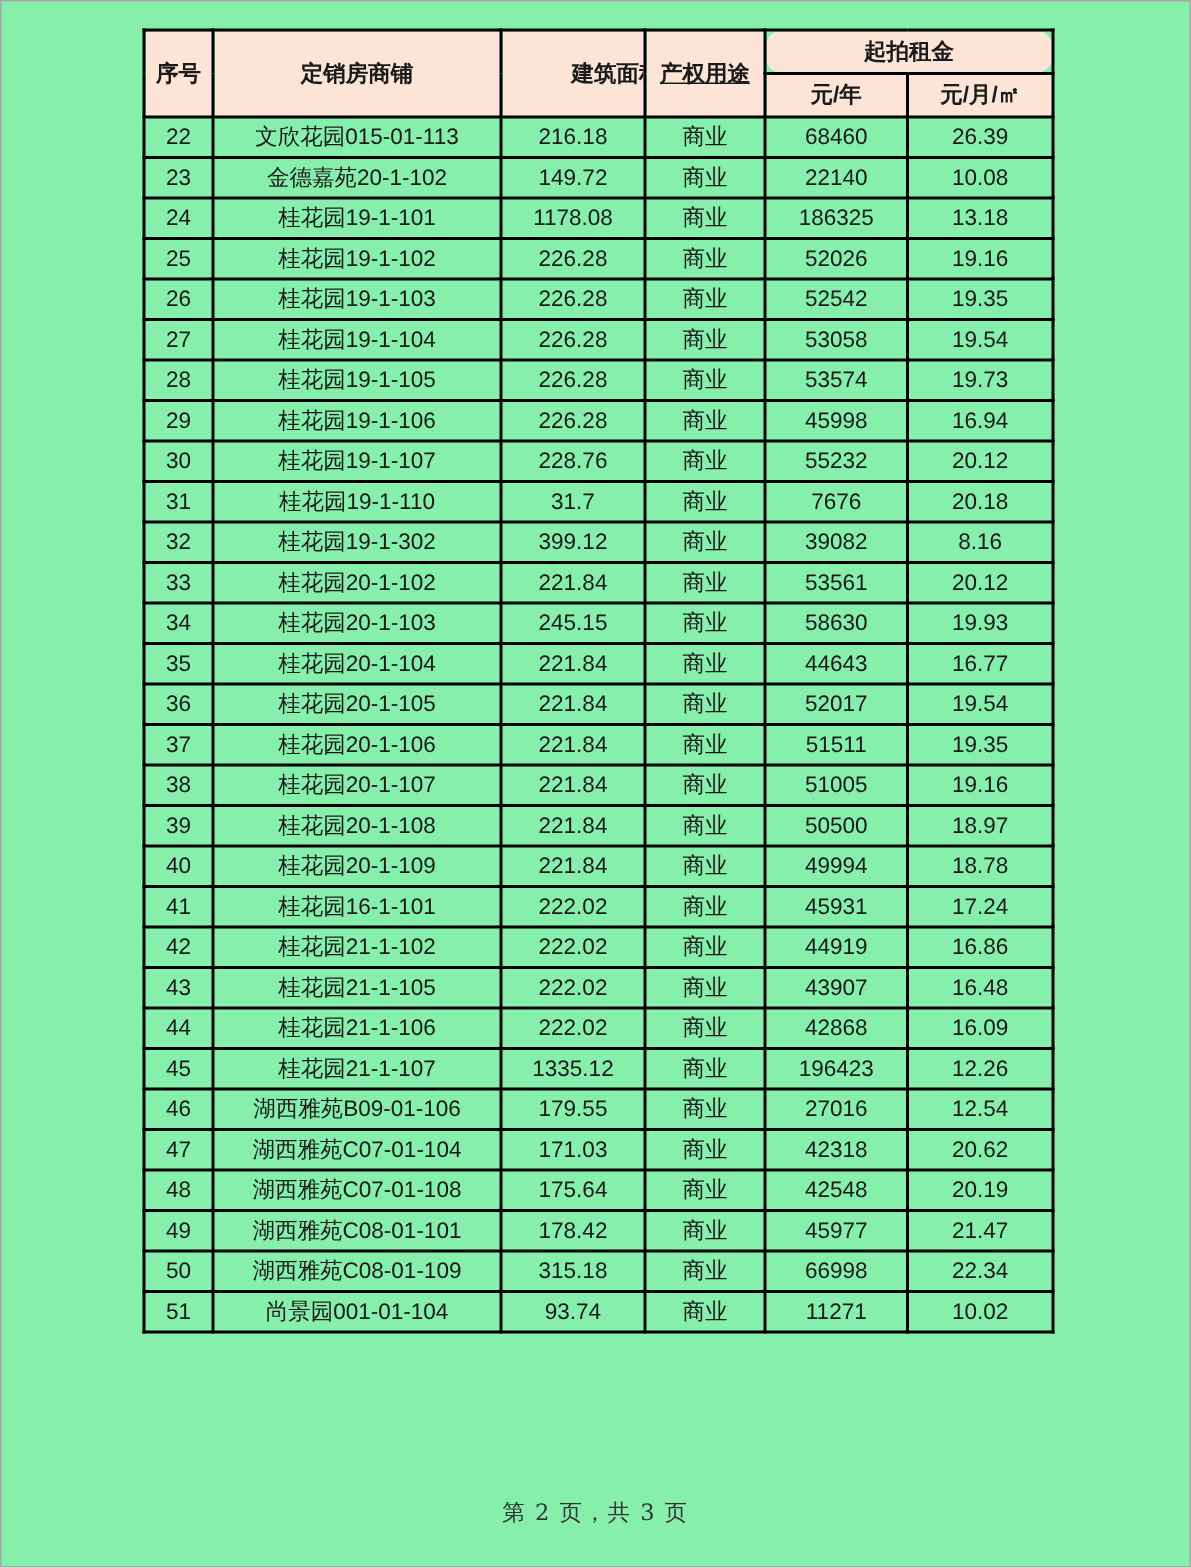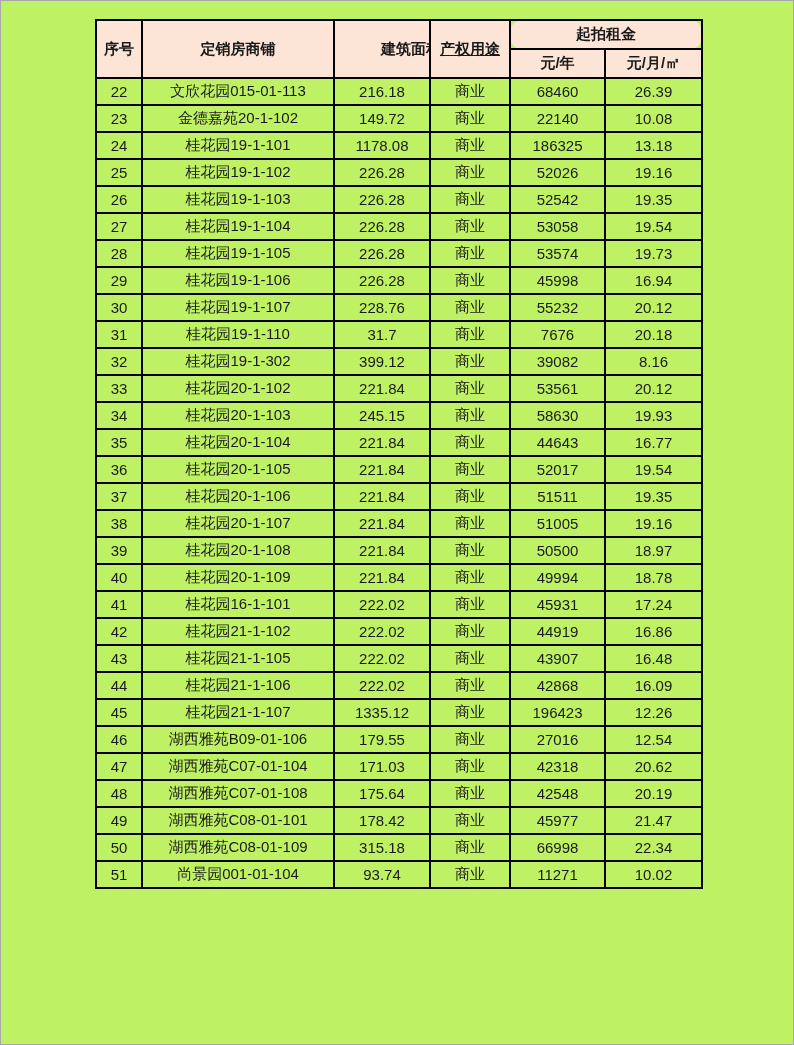--- a/index.html
+++ b/index.html
@@ -1,21 +1,21 @@
 <!DOCTYPE html>
 <html><head>
 <meta charset="utf-8">
 <style>
   html, body { margin: 0; padding: 0; background: #ffffff; }
   .page {
     position: relative;
     width: 794px;
     height: 1045px;
     box-sizing: border-box;
-    background: #bef264;
+    background: #86efac;
     border: 1px solid #a8a8a8;
     font-family: "Liberation Sans", sans-serif;
     overflow: hidden;
   }
   table.listing {
     position: absolute;
     left: 94px;
     top: 18px;
     width: 606px;
     border-collapse: collapse;
@@ -318,14 +318,15 @@
           <td>51</td>
           <td>尚景园001-01-104</td>
           <td>93.74</td>
           <td>商业</td>
           <td>11271</td>
           <td>10.02</td>
         </tr>
       </tbody>
   </table>
 
+  <div class="footer">第 2 页，共 3 页</div>
 
 </div>
 
 </body></html>

